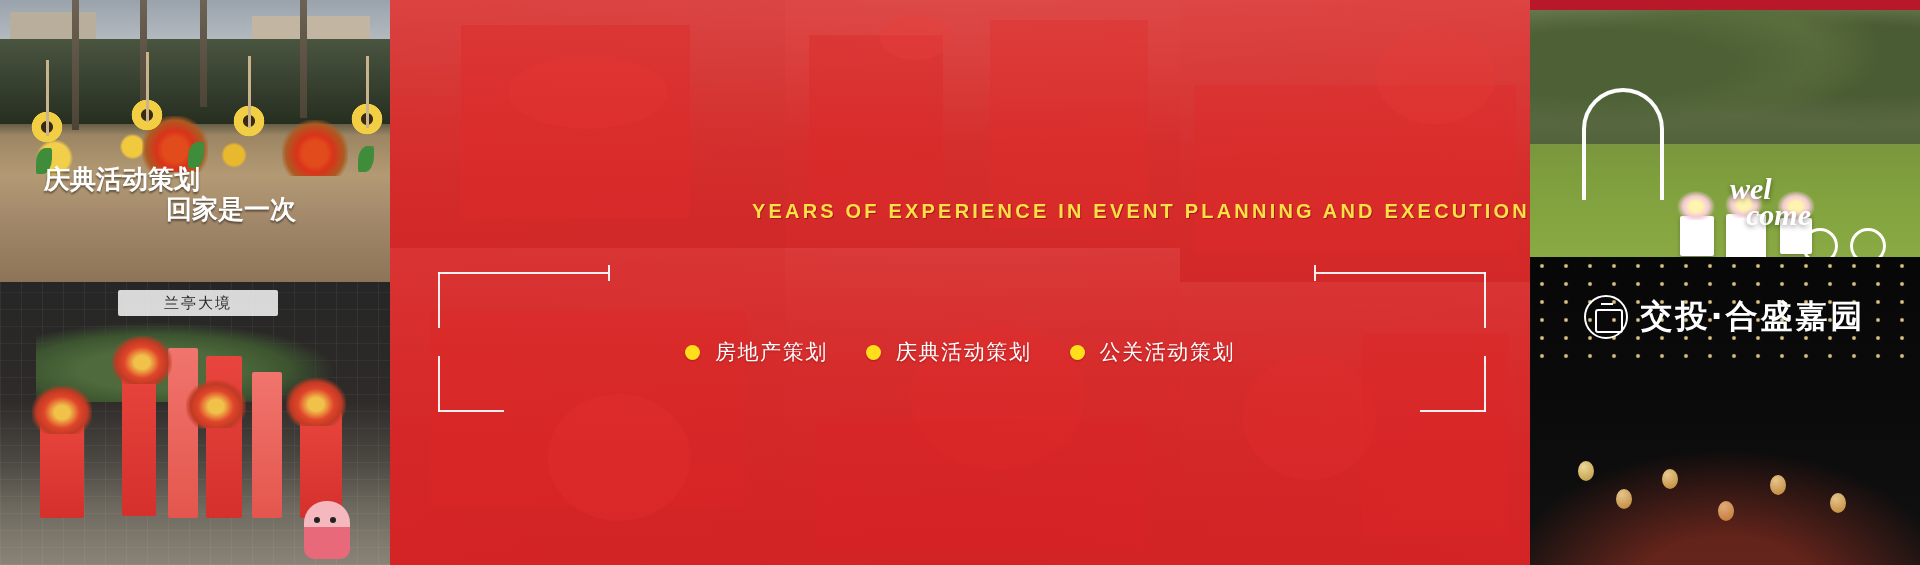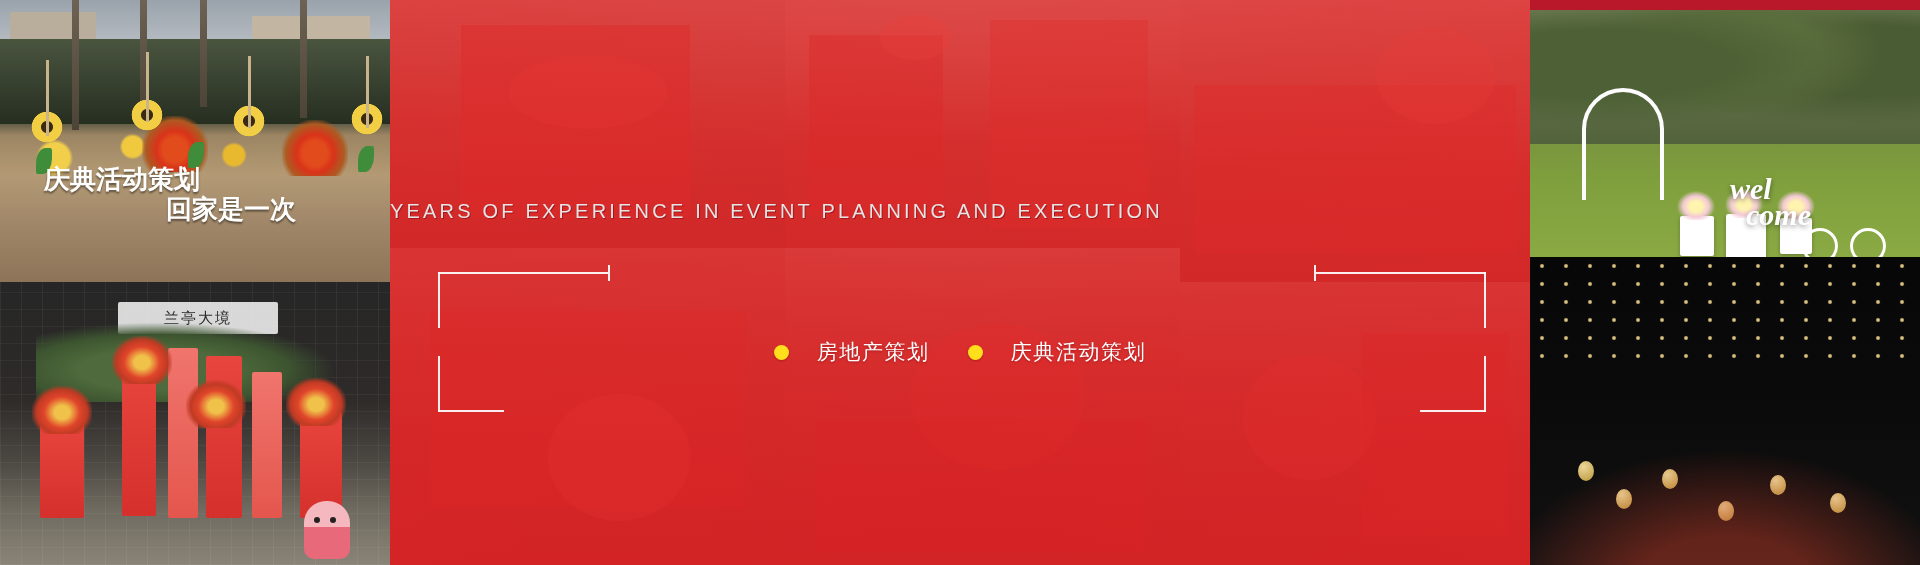--- a/index.html
+++ b/index.html
@@ -56,21 +56,21 @@
     font-family:"DejaVu Sans", sans-serif; font-weight:bold;
   }
 
   
   #cell-bl { left:0; top:282px; width:390px; height:283px;
     background:linear-gradient(to bottom,#262626 0%,#2e2b29 42%,#4d4a44 64%,#6f6a5f 80%,#8a8478 100%); }
   #cell-bl .grille { position:absolute; inset:0;
     background-image:
       repeating-linear-gradient(0deg, rgba(255,255,255,.045) 0 1px, rgba(0,0,0,0) 1px 17px),
       repeating-linear-gradient(90deg, rgba(255,255,255,.05) 0 1px, rgba(0,0,0,0) 1px 21px); }
-  #cell-bl .plaque { position:absolute; left:118px; top:20px; width:160px; height:32px;
+  #cell-bl .plaque { position:absolute; left:118px; top:8px; width:160px; height:26px;
     background:rgba(255,255,255,.82); border-radius:2px;
     display:flex; align-items:center; justify-content:center; gap:4px; }
   #cell-bl .plaque .pt { font-size:15px; color:#2a2a2a; font-family:"DejaVu Sans",sans-serif; letter-spacing:2px;}
   #cell-bl .pine { position:absolute; left:36px; top:40px; width:300px; height:80px;
     background:radial-gradient(ellipse at 40% 60%, #4f6a3c 0 30%, #3d5530 52%, rgba(50,70,40,0) 70%); }
   #cell-bl .pillar { position:absolute; background:linear-gradient(to bottom,#e8453e,#d5302c); border-radius:2px; }
   #cell-bl .pillar.pink { background:linear-gradient(to bottom,#f0756d,#e4564d); }
   #cell-bl .flo { position:absolute; width:60px; height:48px;
     background:radial-gradient(ellipse at 50% 55%, #f0c24a 0 18%, #e0452a 42%, #c03a24 60%, rgba(180,50,30,0) 74%); }
   #cell-bl .welcome {
@@ -172,26 +172,26 @@
     color:#ffdf1b;
     text-shadow:
       4px 4px 0 #c6121a,
       5px 5px 0 #a50f15,
       0 0 2px rgba(255,223,27,.6);
     white-space:nowrap;
   }
 
   #subhead {
     position:absolute; left:0; right:0; top:200px;
-    text-align:left;
+    text-align:right;
     font-family:"Liberation Sans", sans-serif;
-    font-weight:normal;
+    font-weight:bold;
     font-size:20px;
     letter-spacing:3.2px;
-    color:#e5e5e5;
+    color:#fde047;
     text-shadow:1px 1px 0 rgba(150,15,20,.75);
     white-space:nowrap;
   }
 
   
   #frame {
     position:absolute; left:48px; top:272px; width:1048px; height:140px;
     pointer-events:none;
   }
   #frame .corner { position:absolute; width:66px; height:56px; }
@@ -225,21 +225,21 @@
     letter-spacing:2.5px;
     color:#ffffff;
     text-shadow:0 1px 3px rgba(130,10,15,.6);
     white-space:nowrap;
   }
 
   #bullets {
     position:absolute; left:0; right:0; top:338px;
     display:flex; align-items:center; justify-content:center; gap:38px;
   }
-  .bullet { display:flex; align-items:center; gap:28px; }
+  .bullet { display:flex; align-items:center; gap:15px; }
   .bullet .dot {
     width:15px; height:15px; border-radius:50%;
     background:#ffdf1b; flex:none;
     box-shadow:0 1px 2px rgba(120,10,15,.4);
   }
   .bullet .btxt {
     font-family:"DejaVu Sans", sans-serif;
     font-size:21px; color:#fff; letter-spacing:1.6px; white-space:nowrap;
     text-shadow:0 1px 2px rgba(130,10,15,.5);
   }
@@ -344,20 +344,24 @@
         <div class="w" style="right:0;"></div>
       </div>
       <div class="wtext">
         <span class="l1">wel</span>
         <span class="l2">come</span>
       </div>
     </div>
 
     <div class="cell" id="cell-br">
       <div class="fairy"></div>
+      <div class="logorow">
+        <div class="emblem"></div>
+        <div class="lname">交投·合盛嘉园</div>
+      </div>
       <div class="balloon" style="left:48px;bottom:84px;"></div>
       <div class="balloon" style="left:86px;bottom:56px;"></div>
       <div class="balloon" style="left:132px;bottom:76px;"></div>
       <div class="balloon" style="left:188px;bottom:44px;"></div>
       <div class="balloon" style="left:240px;bottom:70px;"></div>
       <div class="balloon" style="left:300px;bottom:52px;"></div>
       <div class="glow"></div>
     </div>
 
   </div>
@@ -395,17 +399,21 @@
 
     <div id="bullets">
       <div class="bullet">
         <span class="dot"></span>
         <span class="btxt">房地产策划</span>
       </div>
       <div class="bullet">
         <span class="dot"></span>
         <span class="btxt">庆典活动策划</span>
       </div>
+      <div class="bullet">
+        <span class="dot"></span>
+        <span class="btxt">公关活动策划</span>
+      </div>
     </div>
 
   </div>
 
 </div>
 
 </body></html>

